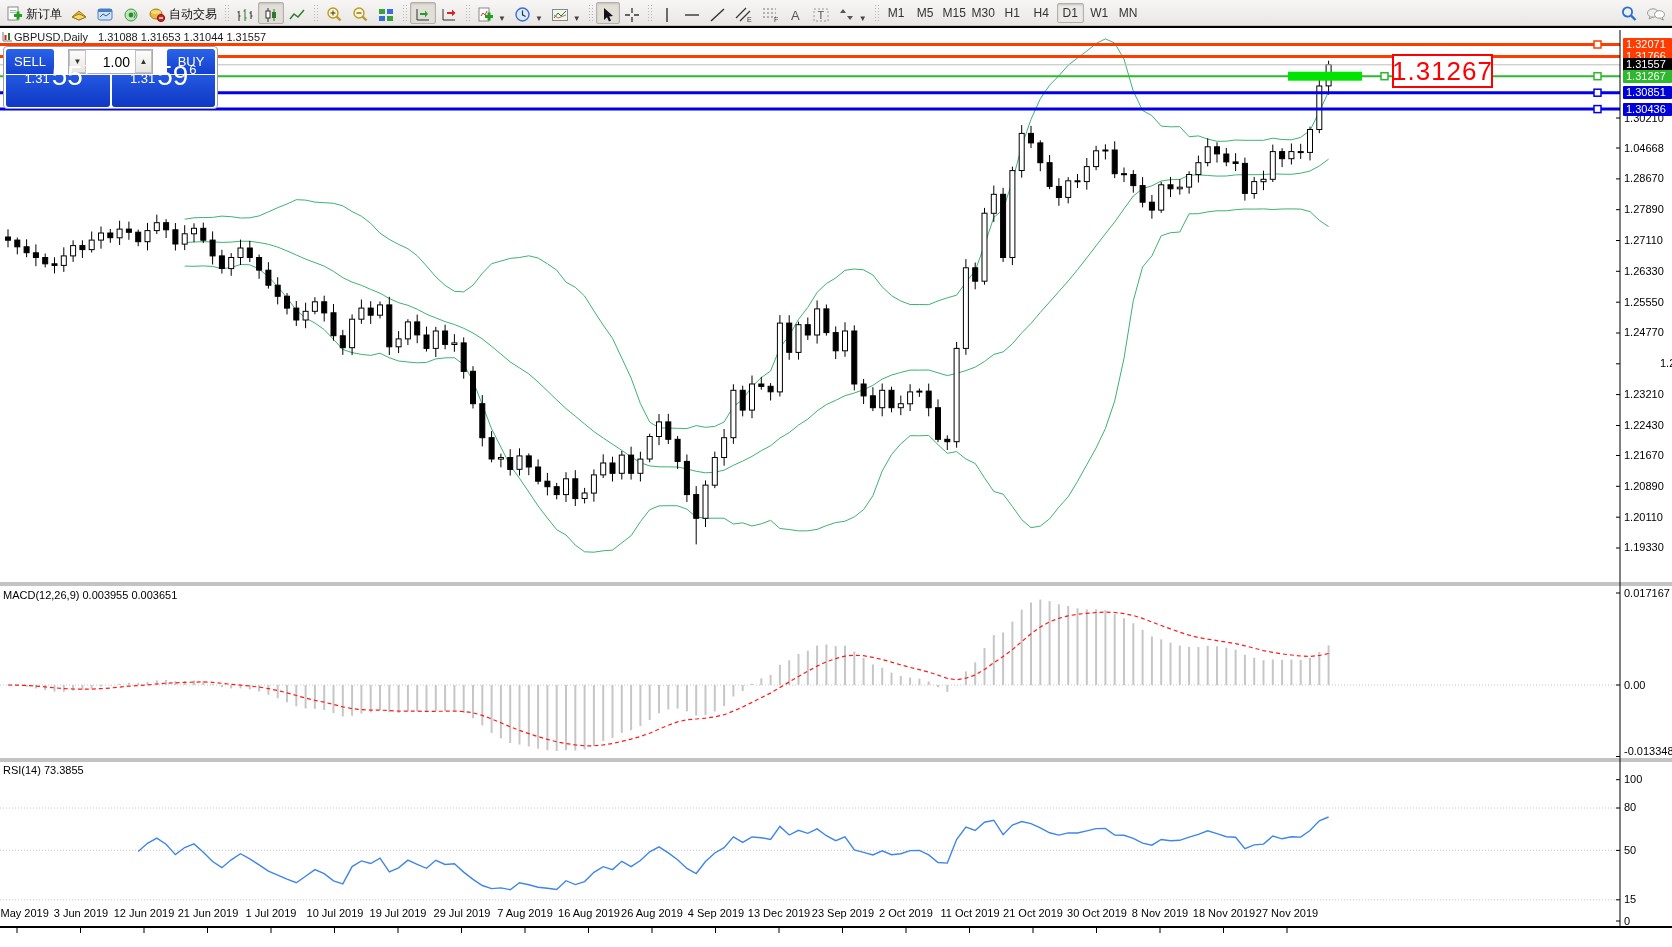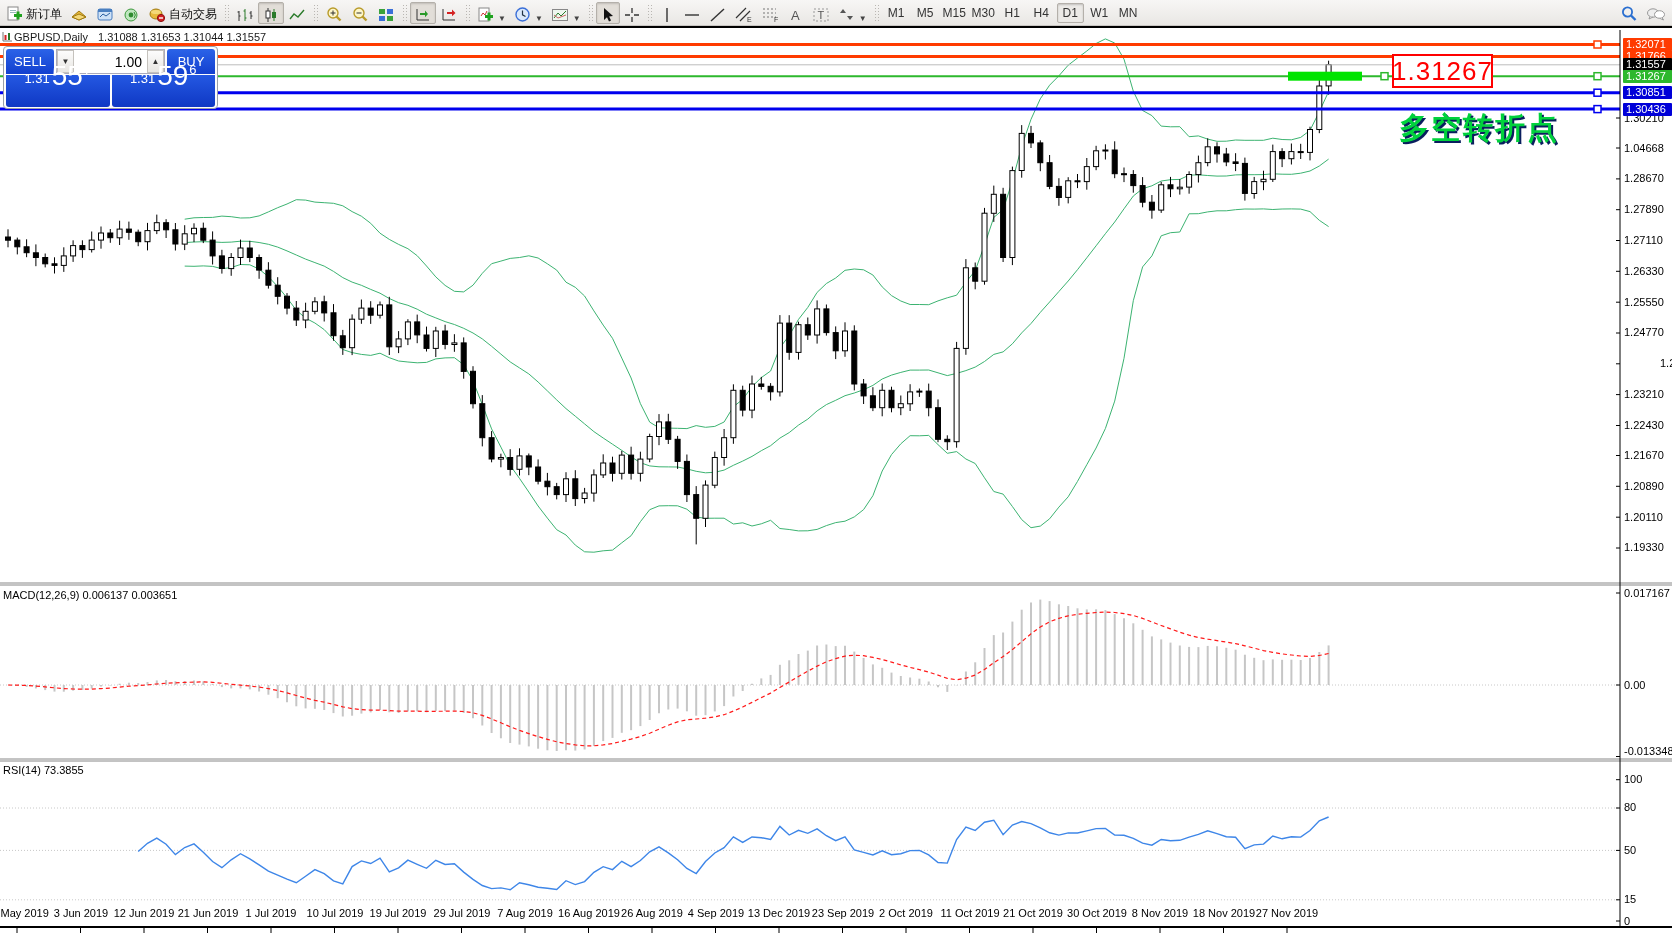--- a/index.html
+++ b/index.html
@@ -32,21 +32,21 @@
   
   .plabel { position:absolute; left:1623px; width:47px; height:13px; line-height:13px;
             font-size:11px; color:#000; z-index:6; }
   .plabel.tag { color:#fff; text-align:left; padding-left:3px; width:49px; border-radius:1px; }
   .slabel { position:absolute; left:1624px; font-size:11px; color:#000; height:13px; line-height:13px; z-index:4; }
   .dlabel { position:absolute; top:879px; transform:translateX(-50%); font-size:11px; color:#000; white-space:nowrap; z-index:4; }
   .indlabel { position:absolute; left:3px; font-size:11px; color:#000; z-index:5; }
   
   #ocp { position:absolute; left:3px; top:18px; width:215px; height:63px; background:#fdfdfd;
          border:1px solid #9aa0a8; border-radius:4px; padding:2px; z-index:8; }
-  #ocp-top { display:flex; height:25px; gap:2px; }
+  #ocp-top { display:flex; height:25px; gap:14px; }
   .ocbtn { flex:0 0 48px; background:linear-gradient(#2b63e8,#1340cf); color:#fff; font-size:13px;
            display:flex; align-items:center; justify-content:center; border-radius:3px 3px 0 0; }
   #vol-box { flex:1; display:flex; border:1px solid #aab; background:#fff; }
   .spin { width:17px; background:linear-gradient(#fcfcfc,#e8e6e2); border:1px solid #c5c2bd;
           font-size:8px; color:#333; display:flex; align-items:center; justify-content:center; }
   #vol-input { flex:1; border:0; text-align:right; font-size:14px; padding-right:5px; width:40px;
                font-family:"Liberation Sans", sans-serif; }
   #ocp-bottom { display:flex; gap:2px; height:32px; margin-top:1px; }
   .pricebox { flex:1; background:linear-gradient(#2458e2,#0f38c4); color:#fff; border-radius:0 0 3px 3px;
               display:flex; align-items:flex-end; justify-content:center; padding-bottom:18px; }
@@ -805,23 +805,22 @@
       </div>
       <div class="pricebox">
         <span class="pb-small">1.31</span>
           <span class="pb-big">59</span>
           <span class="pb-sup">6</span>
       </div>
     </div>
   </div>
 
   <div id="price-callout">1.31267</div>
-  <div id="cn-note">多空转折点</div>
 
-  <div class="indlabel" id="macd-label" style="top:561px">MACD(12,26,9) 0.006137 0.003651</div>
+  <div class="indlabel" id="macd-label" style="top:561px">MACD(12,26,9) 0.003955 0.003651</div>
   <div class="indlabel" id="rsi-label" style="top:736px">RSI(14) 73.3855</div>
 <div class="plabel tag" style="top: 10px; background: rgb(255, 59, 0);">1.32071</div>
     <div class="plabel tag" style="top: 22px; background: rgb(255, 59, 0);">1.31766</div>
     <div class="plabel tag" style="top: 30px; background: rgb(0, 0, 0);">1.31557</div>
     <div class="plabel tag" style="top: 42px; background: rgb(45, 184, 45);">1.31267</div>
     <div class="plabel tag" style="top: 58px; background: rgb(0, 0, 216);">1.30851</div>
     <div class="plabel tag" style="top: 75px; background: rgb(0, 0, 216);">1.30436</div>
     <div class="slabel" style="top: 84px;">1.30210</div>
     <div class="slabel" style="top: 114px;">1.04668</div>
     <div class="slabel" style="top: 144px;">1.28670</div>

